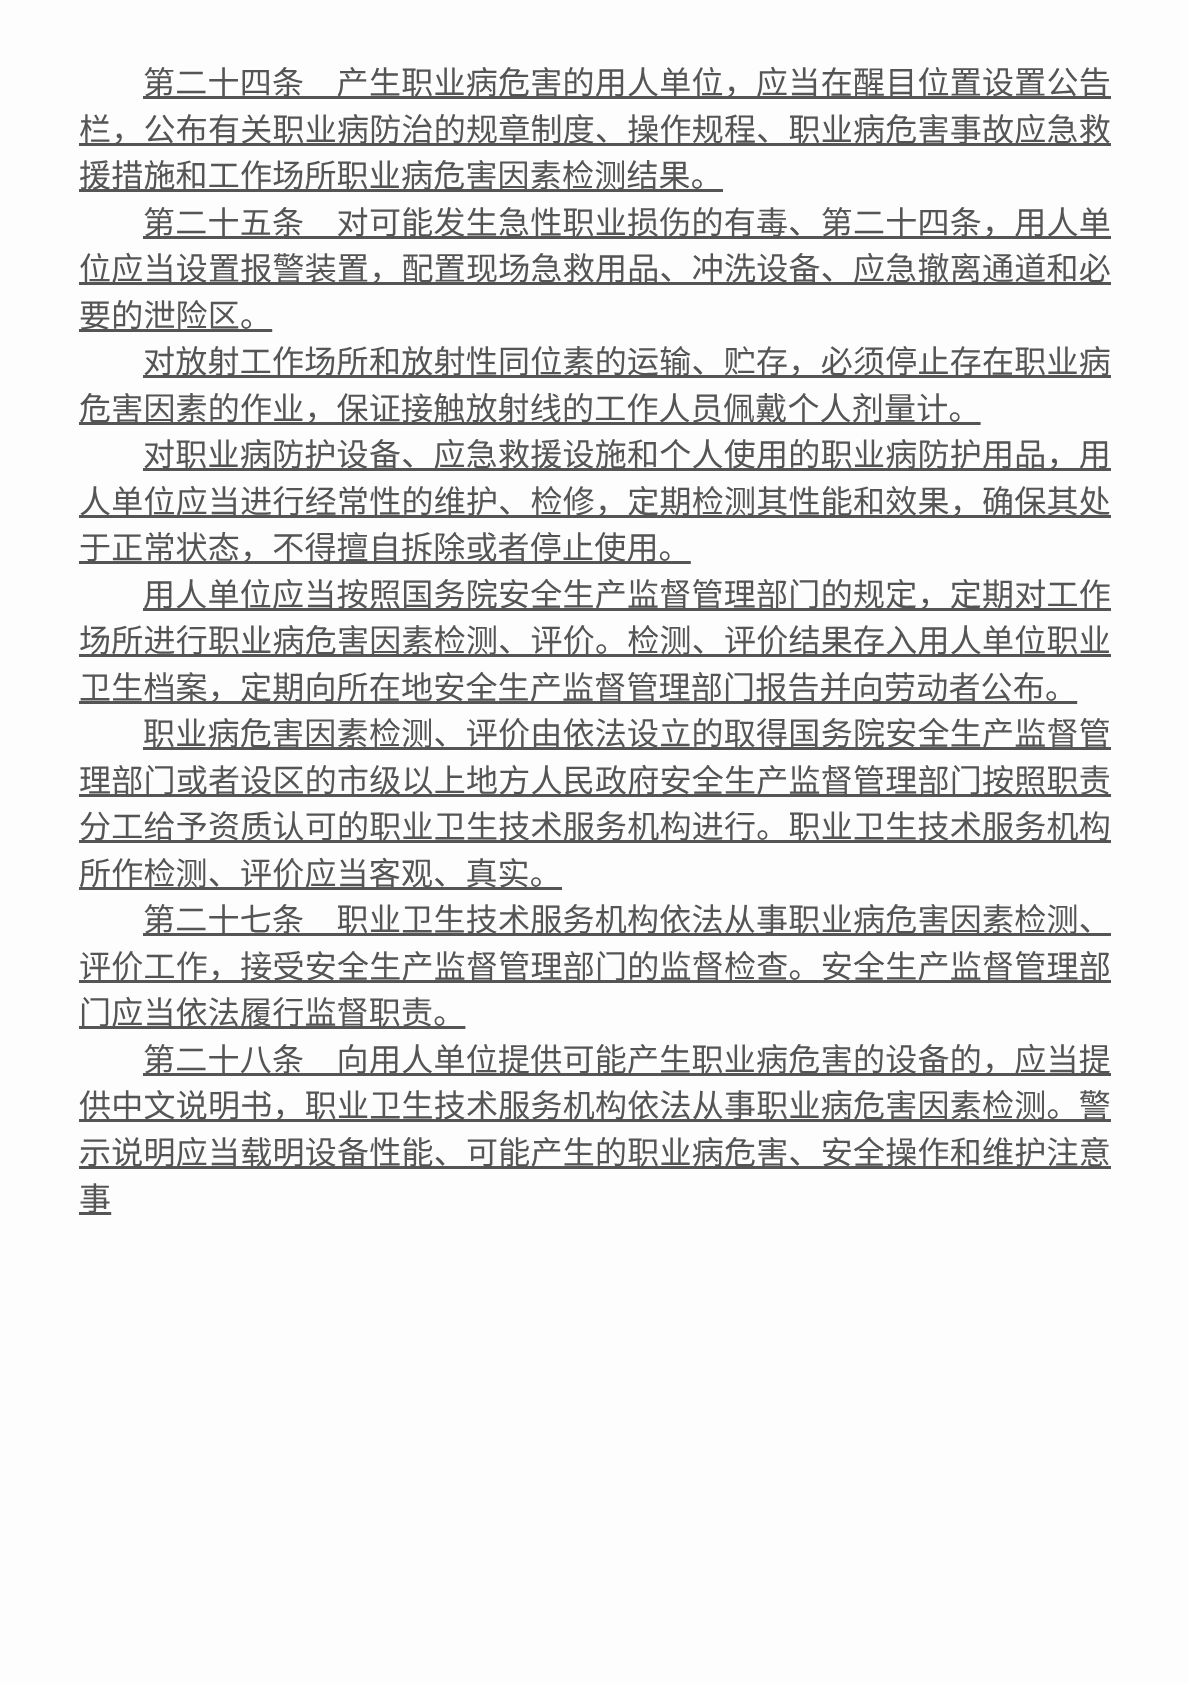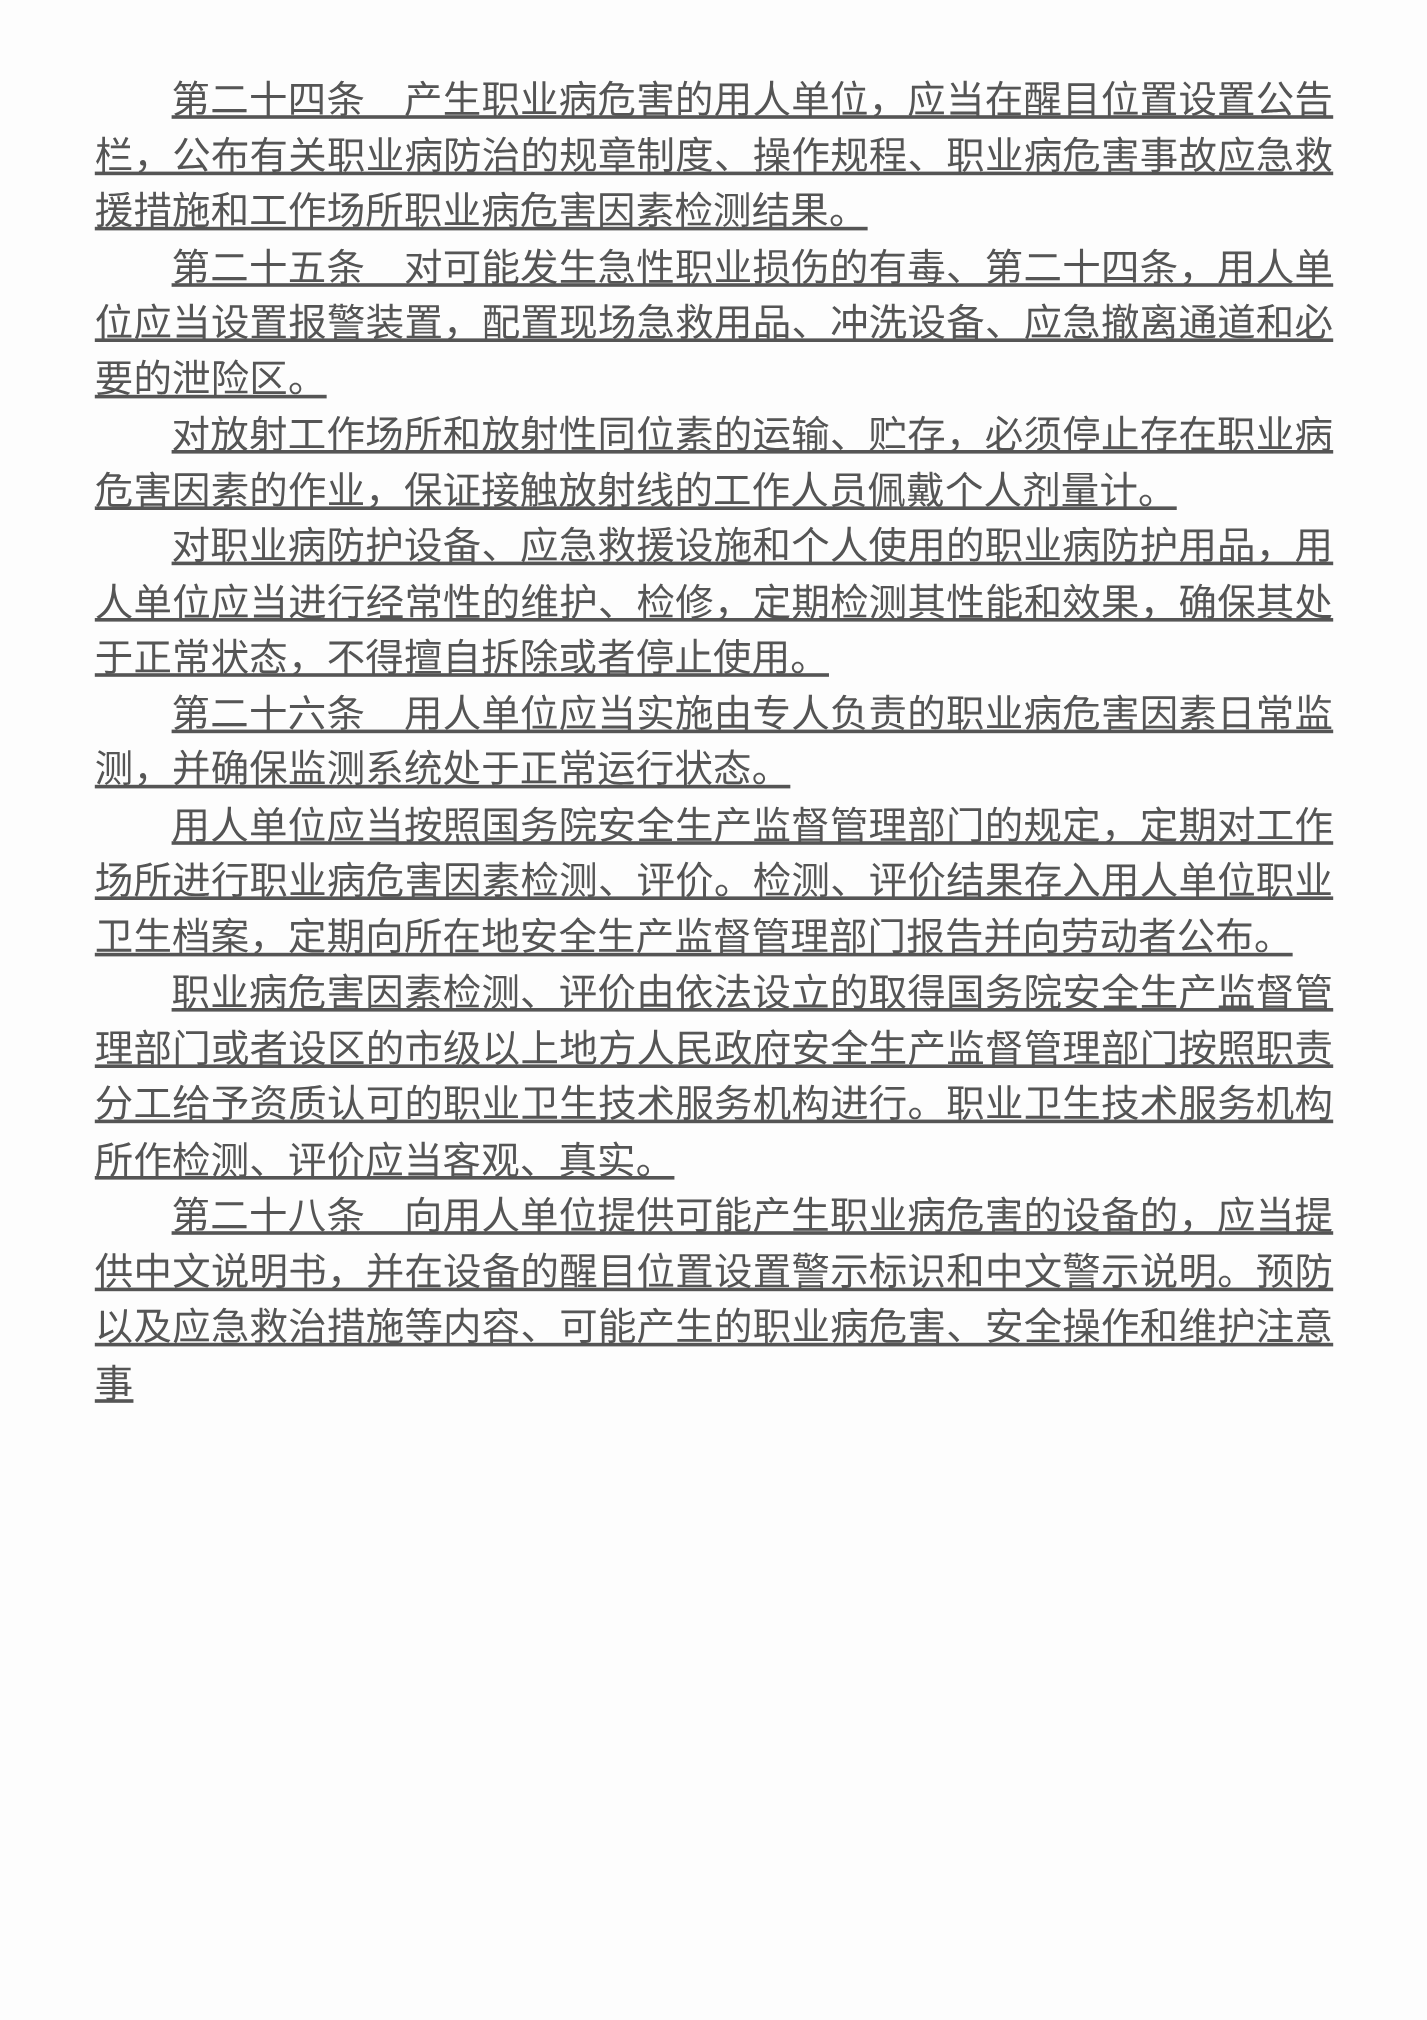--- a/index.html
+++ b/index.html
@@ -36,18 +36,18 @@
 </style>
 </head>
 <body>
 
 <main>
   <div class="doc-page">
     <p>第二十四条　产生职业病危害的用人单位，应当在醒目位置设置公告栏，公布有关职业病防治的规章制度、操作规程、职业病危害事故应急救援措施和工作场所职业病危害因素检测结果。</p>
     <p>第二十五条　对可能发生急性职业损伤的有毒、第二十四条，用人单位应当设置报警装置，配置现场急救用品、冲洗设备、应急撤离通道和必要的泄险区。</p>
     <p>对放射工作场所和放射性同位素的运输、贮存，必须停止存在职业病危害因素的作业，保证接触放射线的工作人员佩戴个人剂量计。</p>
     <p>对职业病防护设备、应急救援设施和个人使用的职业病防护用品，用人单位应当进行经常性的维护、检修，定期检测其性能和效果，确保其处于正常状态，不得擅自拆除或者停止使用。</p>
-    <p>第二十六条　用人单位应当实施由专人负责的职业病危害因素日常监测，并确保监测系统处于正常运行状态。</p>
     <p>用人单位应当按照国务院安全生产监督管理部门的规定，定期对工作场所进行职业病危害因素检测、评价。检测、评价结果存入用人单位职业卫生档案，定期向所在地安全生产监督管理部门报告并向劳动者公布。</p>
     <p>职业病危害因素检测、评价由依法设立的取得国务院安全生产监督管理部门或者设区的市级以上地方人民政府安全生产监督管理部门按照职责分工给予资质认可的职业卫生技术服务机构进行。职业卫生技术服务机构所作检测、评价应当客观、真实。</p>
-    <p>第二十八条　向用人单位提供可能产生职业病危害的设备的，应当提供中文说明书，并在设备的醒目位置设置警示标识和中文警示说明。预防以及应急救治措施等内容、可能产生的职业病危害、安全操作和维护注意事</p>
+    <p>第二十七条　职业卫生技术服务机构依法从事职业病危害因素检测、评价工作，接受安全生产监督管理部门的监督检查。安全生产监督管理部门应当依法履行监督职责。</p>
+    <p>第二十八条　向用人单位提供可能产生职业病危害的设备的，应当提供中文说明书，职业卫生技术服务机构依法从事职业病危害因素检测。警示说明应当载明设备性能、可能产生的职业病危害、安全操作和维护注意事</p>
   </div>
 </main>
 
 </body></html>

